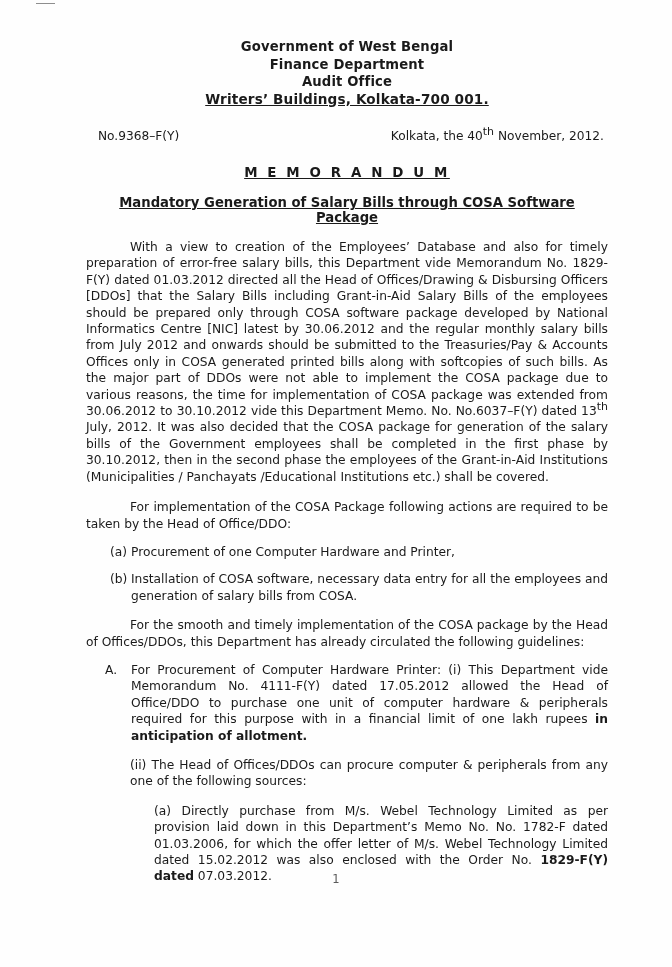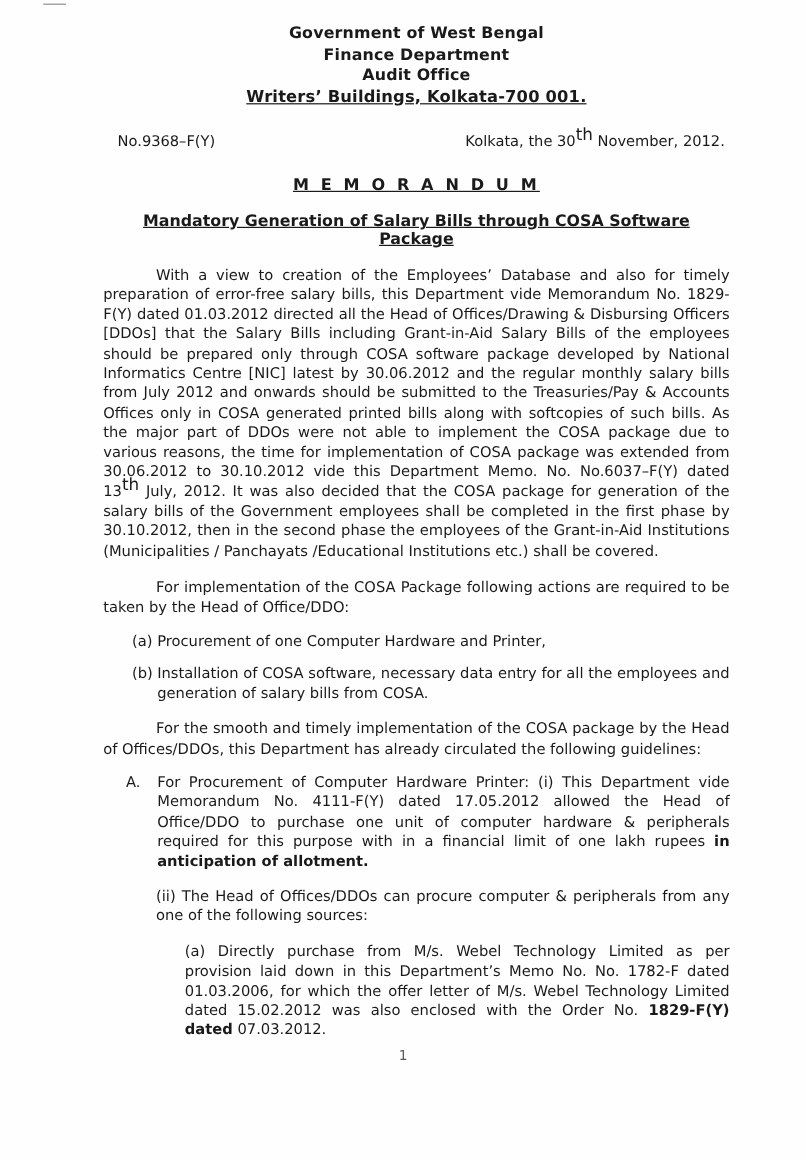--- a/index.html
+++ b/index.html
@@ -35,21 +35,21 @@
   .content {
     position: absolute;
     left: 86px;
     top: 0;
     width: 522px;
   }
 
   
   .letterhead {
     text-align: center;
-    margin-top: 20px;
+    margin-top: 38px;
     font-weight: bold;
     font-size: 13.2px;
     line-height: 17.5px;
     letter-spacing: 0.15px;
   }
   .letterhead .line {
     white-space: nowrap;
   }
   .letterhead .addr {
     text-decoration: underline;
@@ -68,21 +68,21 @@
     left: 12px;
     top: 0;
   }
   .refrow .place-date {
     position: absolute;
     right: 4px;
     top: 0;
     white-space: nowrap;
   }
   sup {
-    font-size: 14px;
+    font-size: 11px;
     vertical-align: 5px;
     line-height: 0;
   }
 
   
   .memo-title {
     text-align: center;
     margin-top: 18px;
     font-weight: bold;
     font-size: 13.4px;
@@ -199,21 +199,21 @@
 
     <div class="letterhead">
       <div class="line">Government of West Bengal</div>
       <div class="line">Finance Department</div>
       <div class="line">Audit Office</div>
       <div class="line addr">Writers’ Buildings, Kolkata-700 001.</div>
     </div>
 
     <div class="refrow">
       <div class="memo-no">No.9368–F(Y)</div>
-      <div class="place-date"><span>Kolkata, the 30</span><sup>th</sup><span> November, 2012.</span></div>
+      <div class="place-date"><span>Kolkata, the 40</span><sup>th</sup><span> November, 2012.</span></div>
     </div>
 
     <div class="memo-title"><span>M E M O R A N D U M</span></div>
 
     <div class="subject"><span>Mandatory Generation of Salary Bills through COSA Software Package</span></div>
 
     <div class="para indent"><span>With a view to creation of the Employees’ Database and also for timely preparation of error-free salary bills, this Department vide Memorandum No. 1829-F(Y) dated 01.03.2012 directed all the Head of Offices/Drawing &amp; Disbursing Officers [DDOs] that the Salary Bills including Grant-in-Aid Salary Bills of the employees should be prepared only through COSA software package developed by National Informatics Centre [NIC] latest by 30.06.2012 and the regular monthly salary bills from July 2012 and onwards should be submitted to the Treasuries/Pay &amp; Accounts Offices only in COSA generated printed bills along with  softcopies of such bills. As the major part of DDOs were not able to implement the COSA package due to various reasons, the time for implementation of COSA package was extended from 30.06.2012 to 30.10.2012 vide this Department Memo. No. No.6037–F(Y) dated 13</span><sup>th</sup><span> July, 2012. It was also decided that the COSA package for generation of the salary bills of the Government employees shall be completed in the first phase by 30.10.2012, then in the second phase the employees of the Grant-in-Aid Institutions (Municipalities / Panchayats /Educational Institutions etc.) shall be covered.</span></div>
 
     <div class="para indent">For implementation of the COSA Package following actions are required to be taken by the Head of Office/DDO:</div>
 

